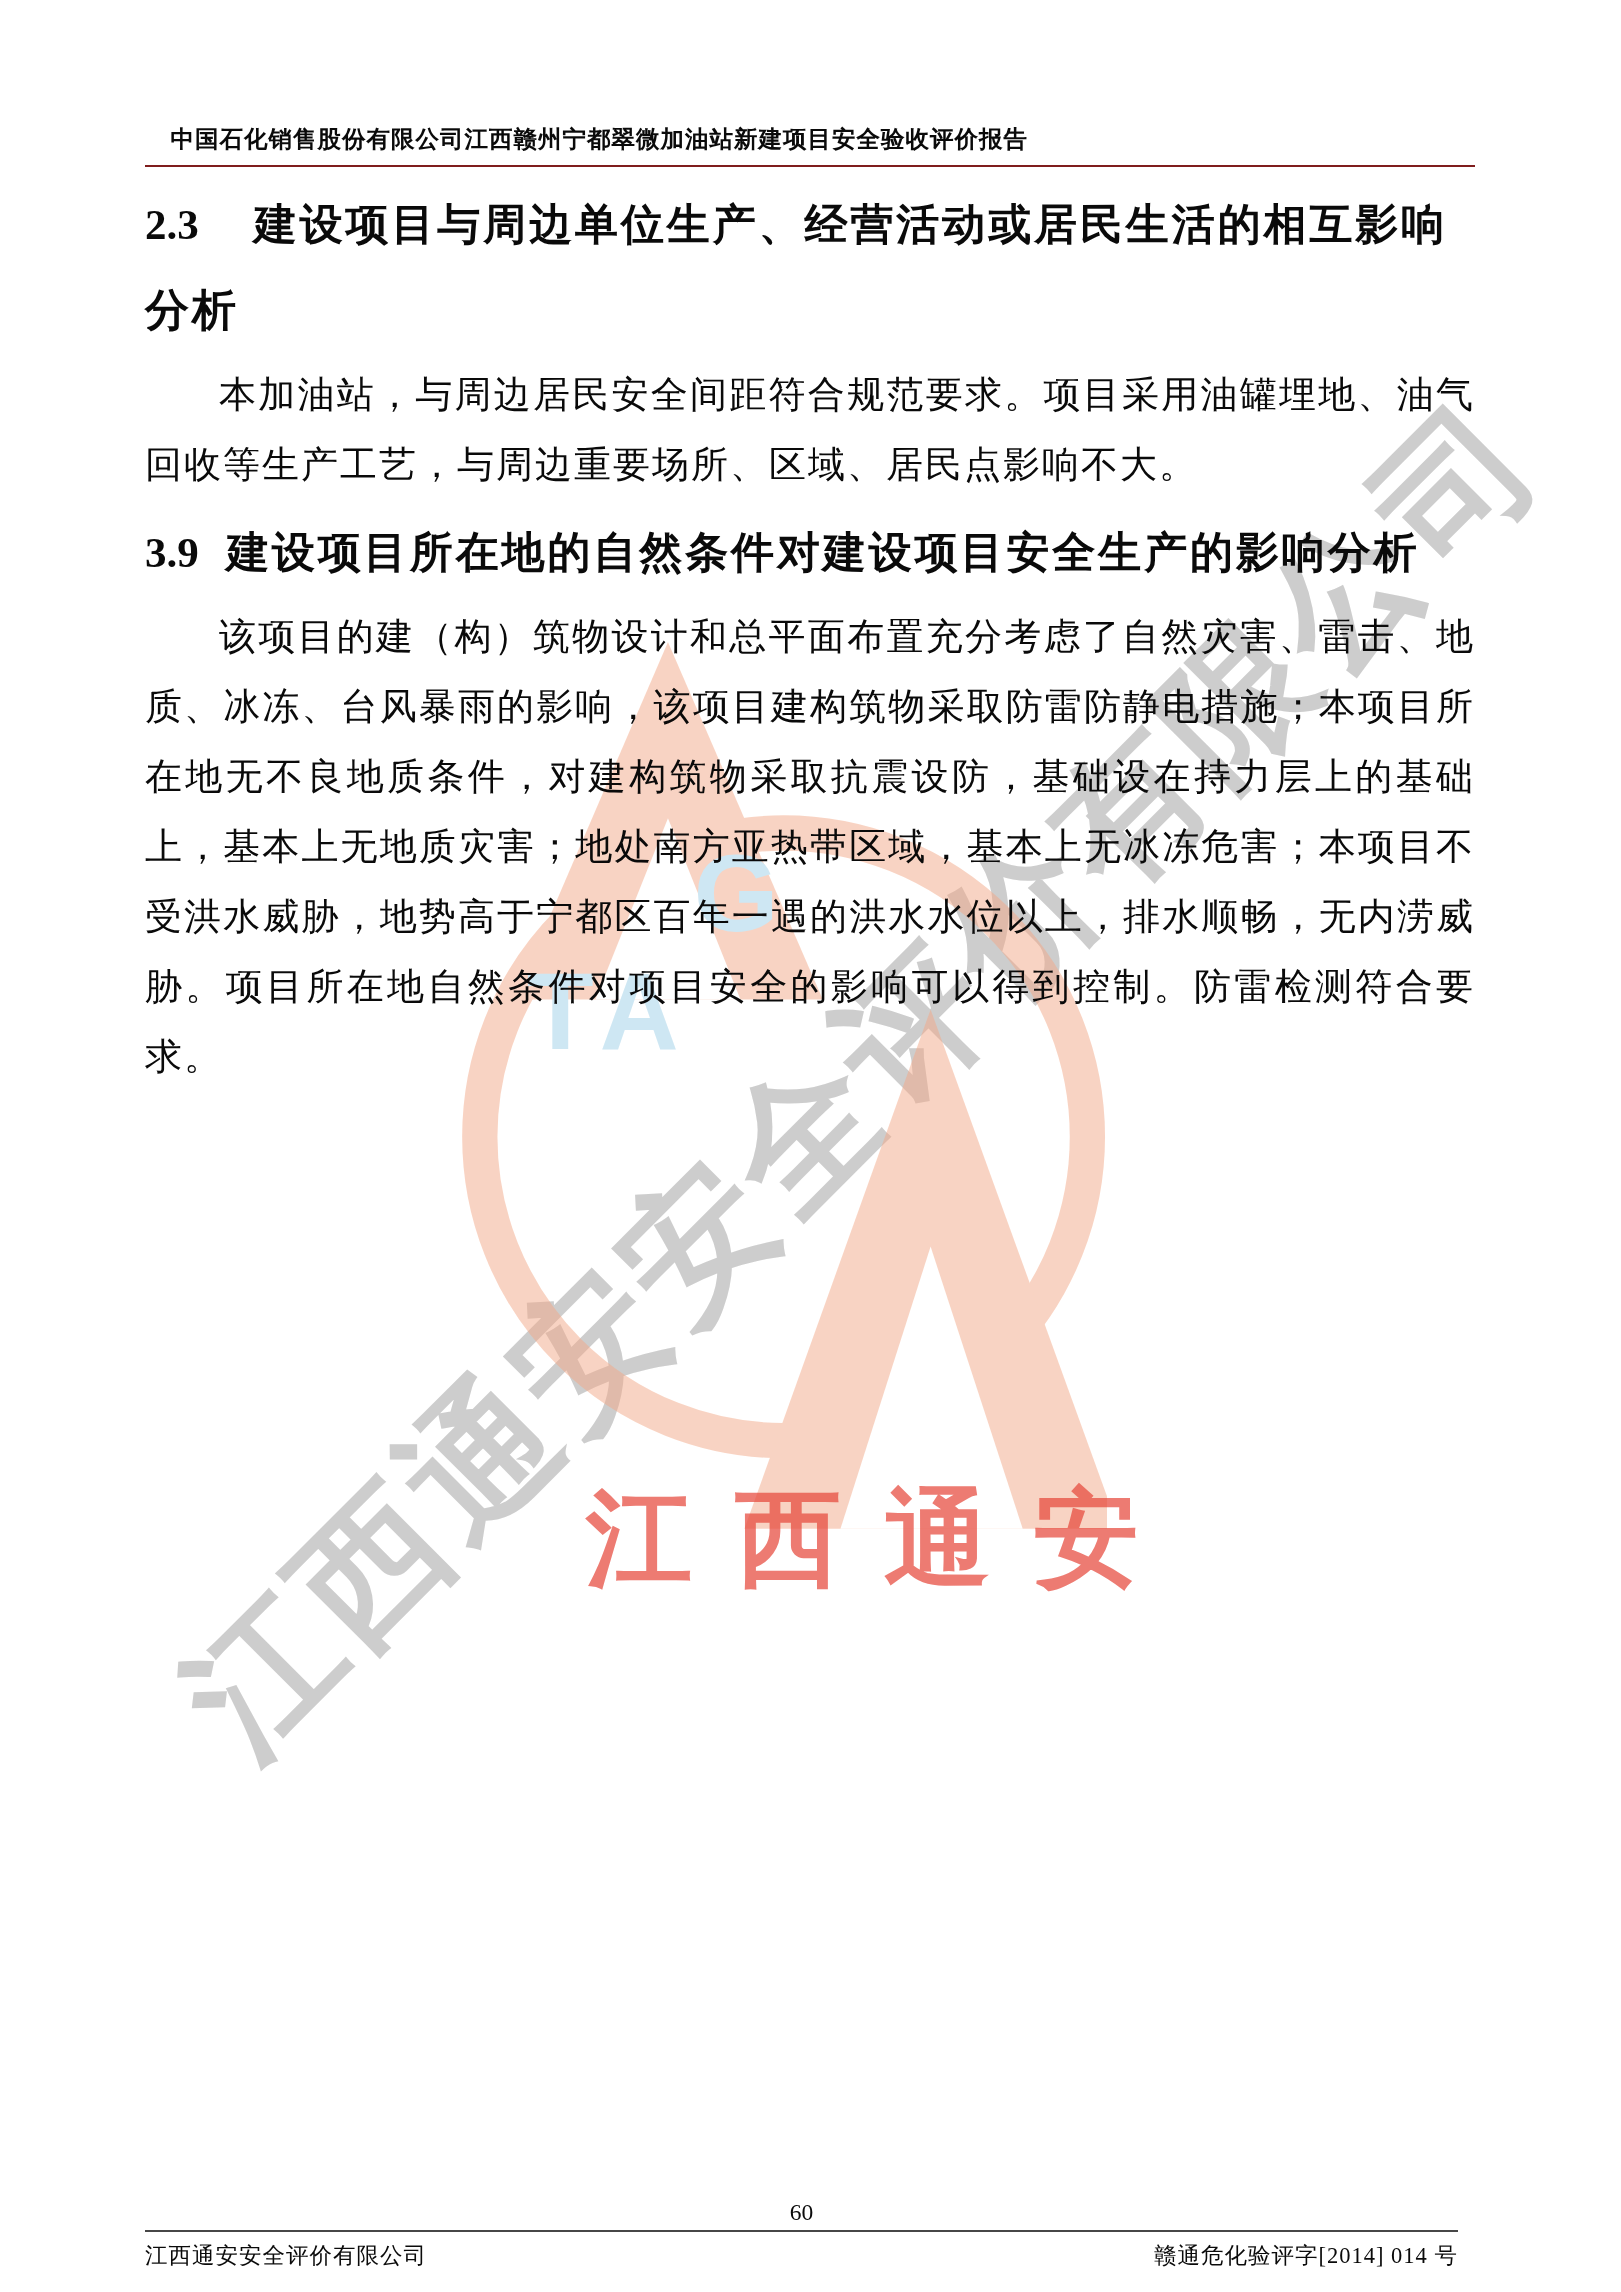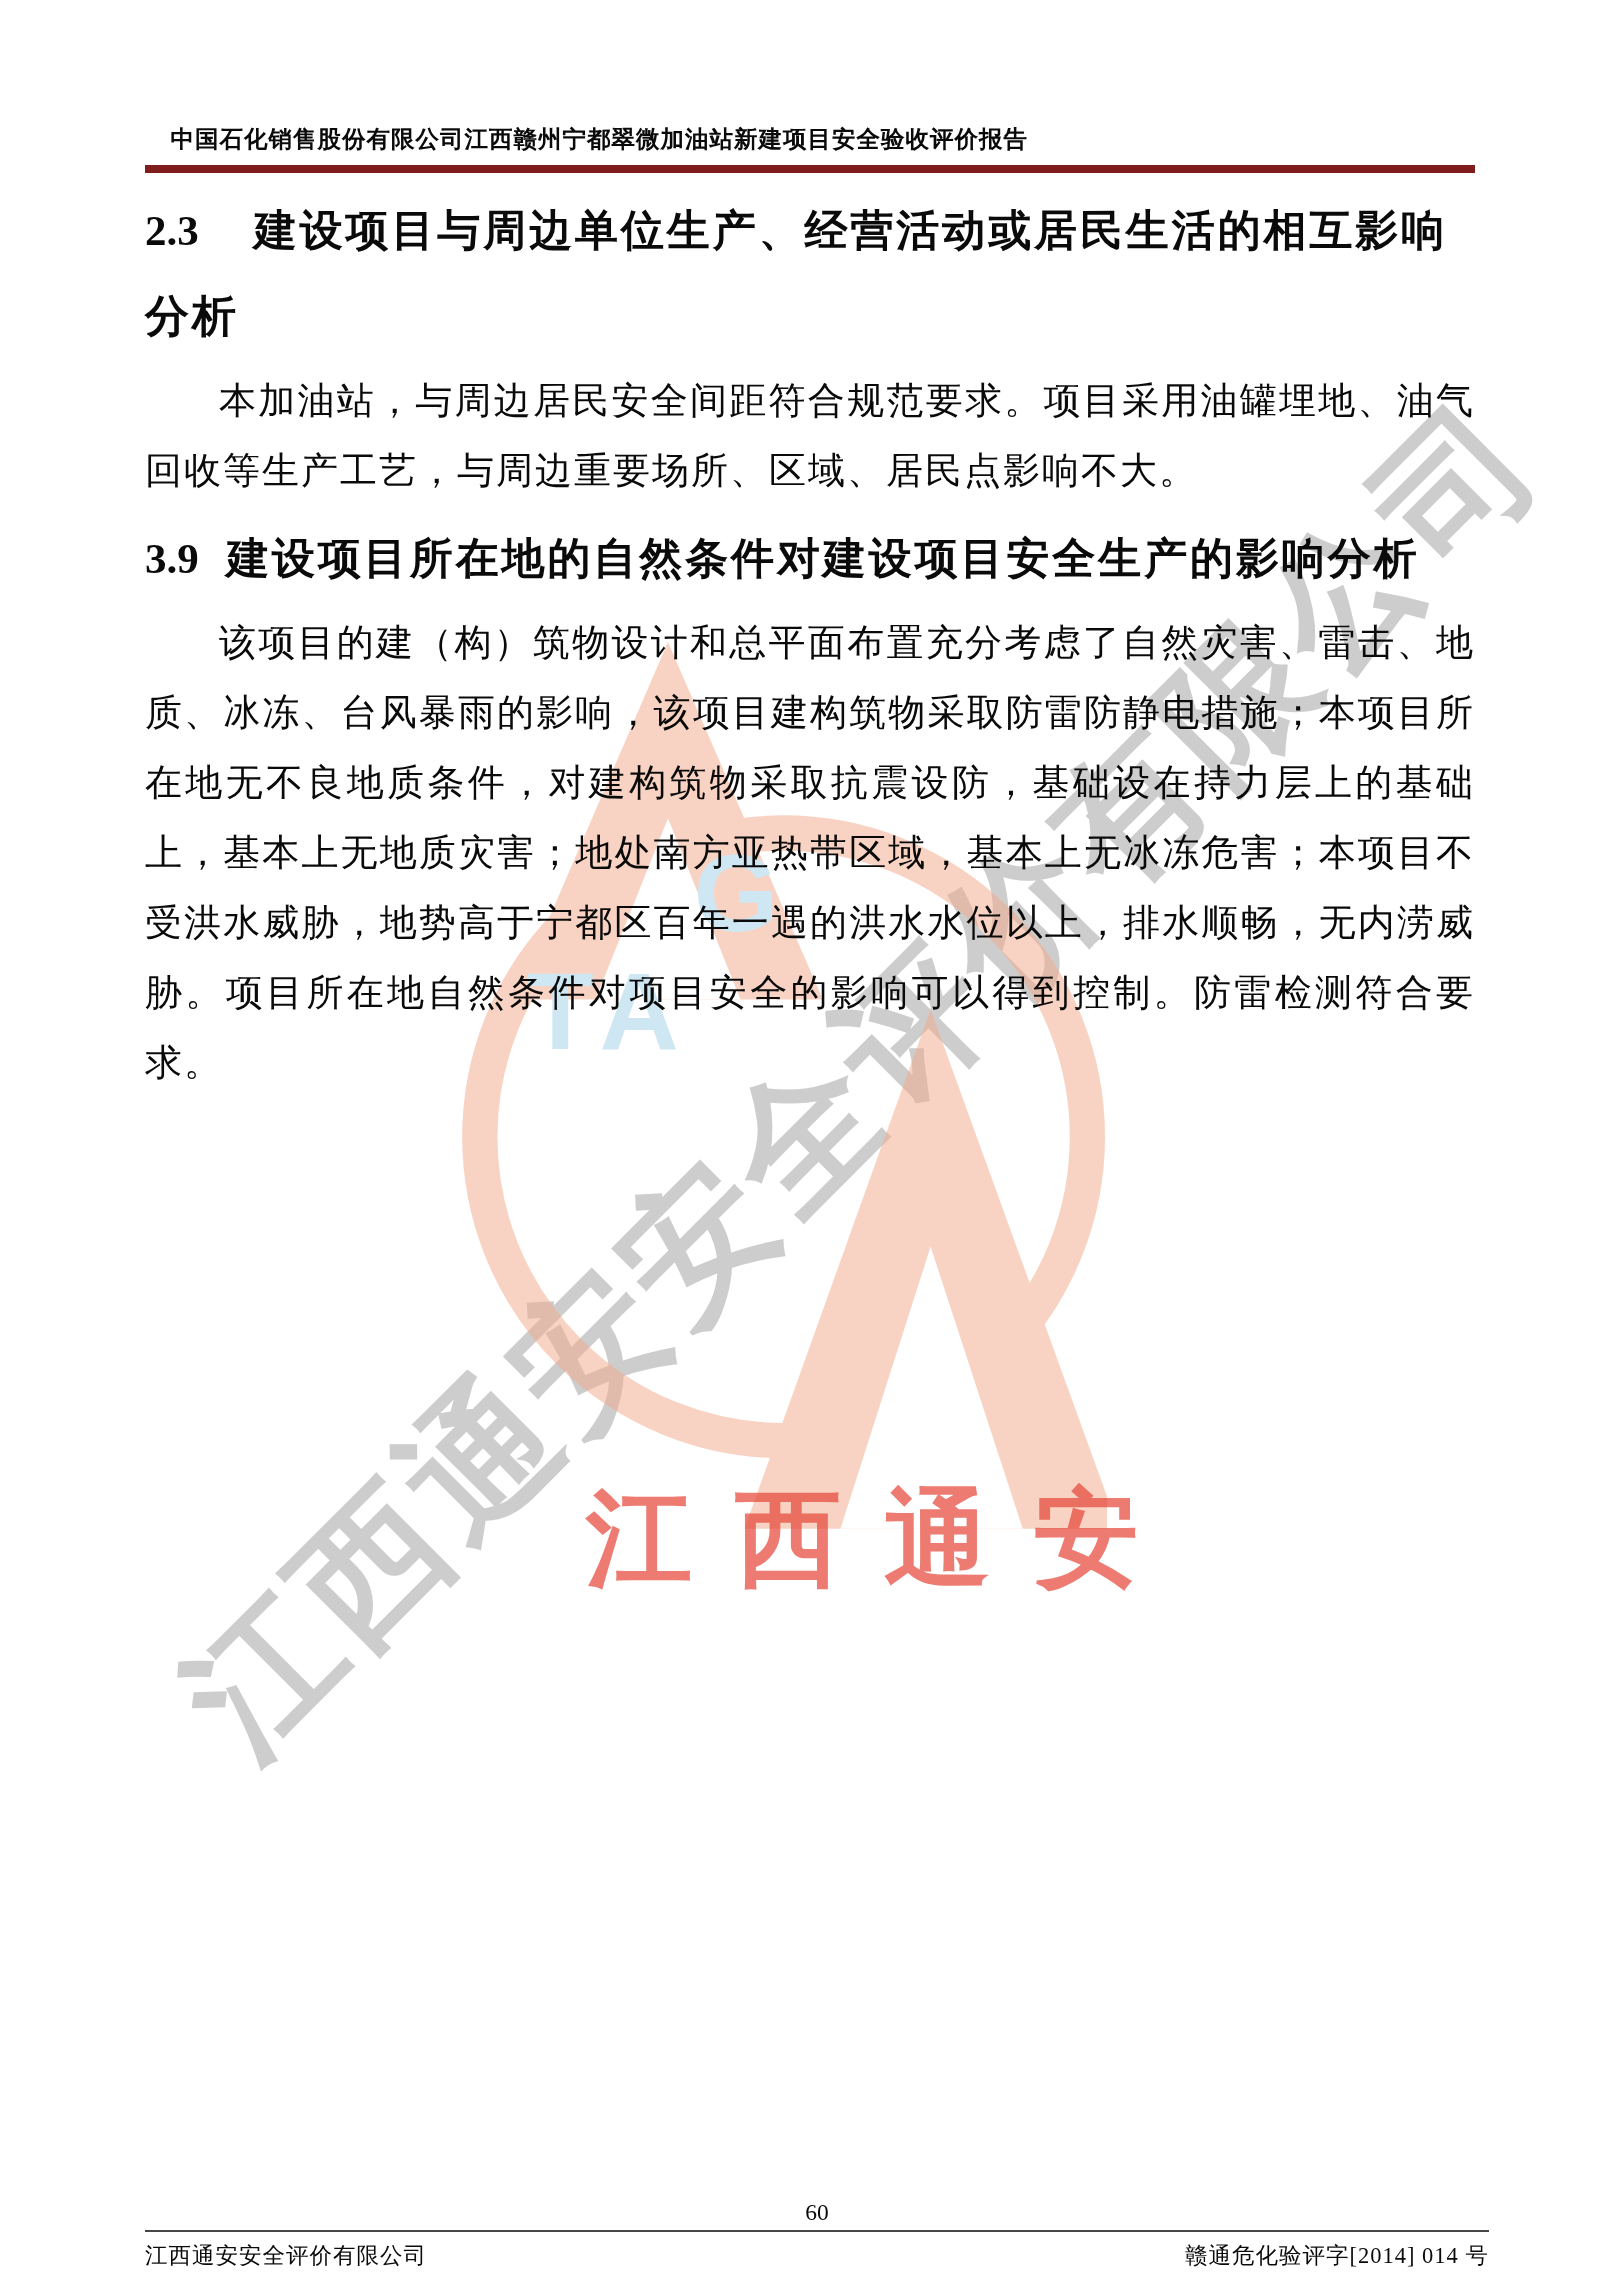--- a/index.html
+++ b/index.html
@@ -47,21 +47,21 @@
     font-weight: bold;
     letter-spacing: 43px;
     color: rgba(230, 72, 60, 0.72);
     white-space: nowrap;
   }
 
   
   .content { position: relative; z-index: 1; padding: 123px 146px 0 145px; }
 
   .doc-header {
-    border-bottom: 8px solid #7f1d1d;
+    border-bottom: 2px solid #7f1d1d;
     padding-bottom: 9.8px;
   }
   .doc-header-title {
     font-size: 23.5px;
     font-weight: bold;
     letter-spacing: 1px;
     padding-left: 25.5px;
   }
 
   .sec-heading {
@@ -87,21 +87,21 @@
     letter-spacing: 2px;
     text-indent: 2em;
     text-align: justify;
     margin: 5.9px 0 0 0;
   }
 
   
   .doc-footer {
     position: absolute;
     left: 145px;
-    right: 132px;
+    right: 163px;
     bottom: 21.6px;
     z-index: 1;
     font-size: 22.5px;
   }
   .page-number { text-align: center; font-size: 23.5px; margin-bottom: 3.9px; }
   .footer-rule { border-top: 2px solid #474747; height: 0; }
   .footer-row { display: flex; justify-content: space-between; padding-top: 8.8px; letter-spacing: 1px; }
 </style>
 </head>
 <body>

